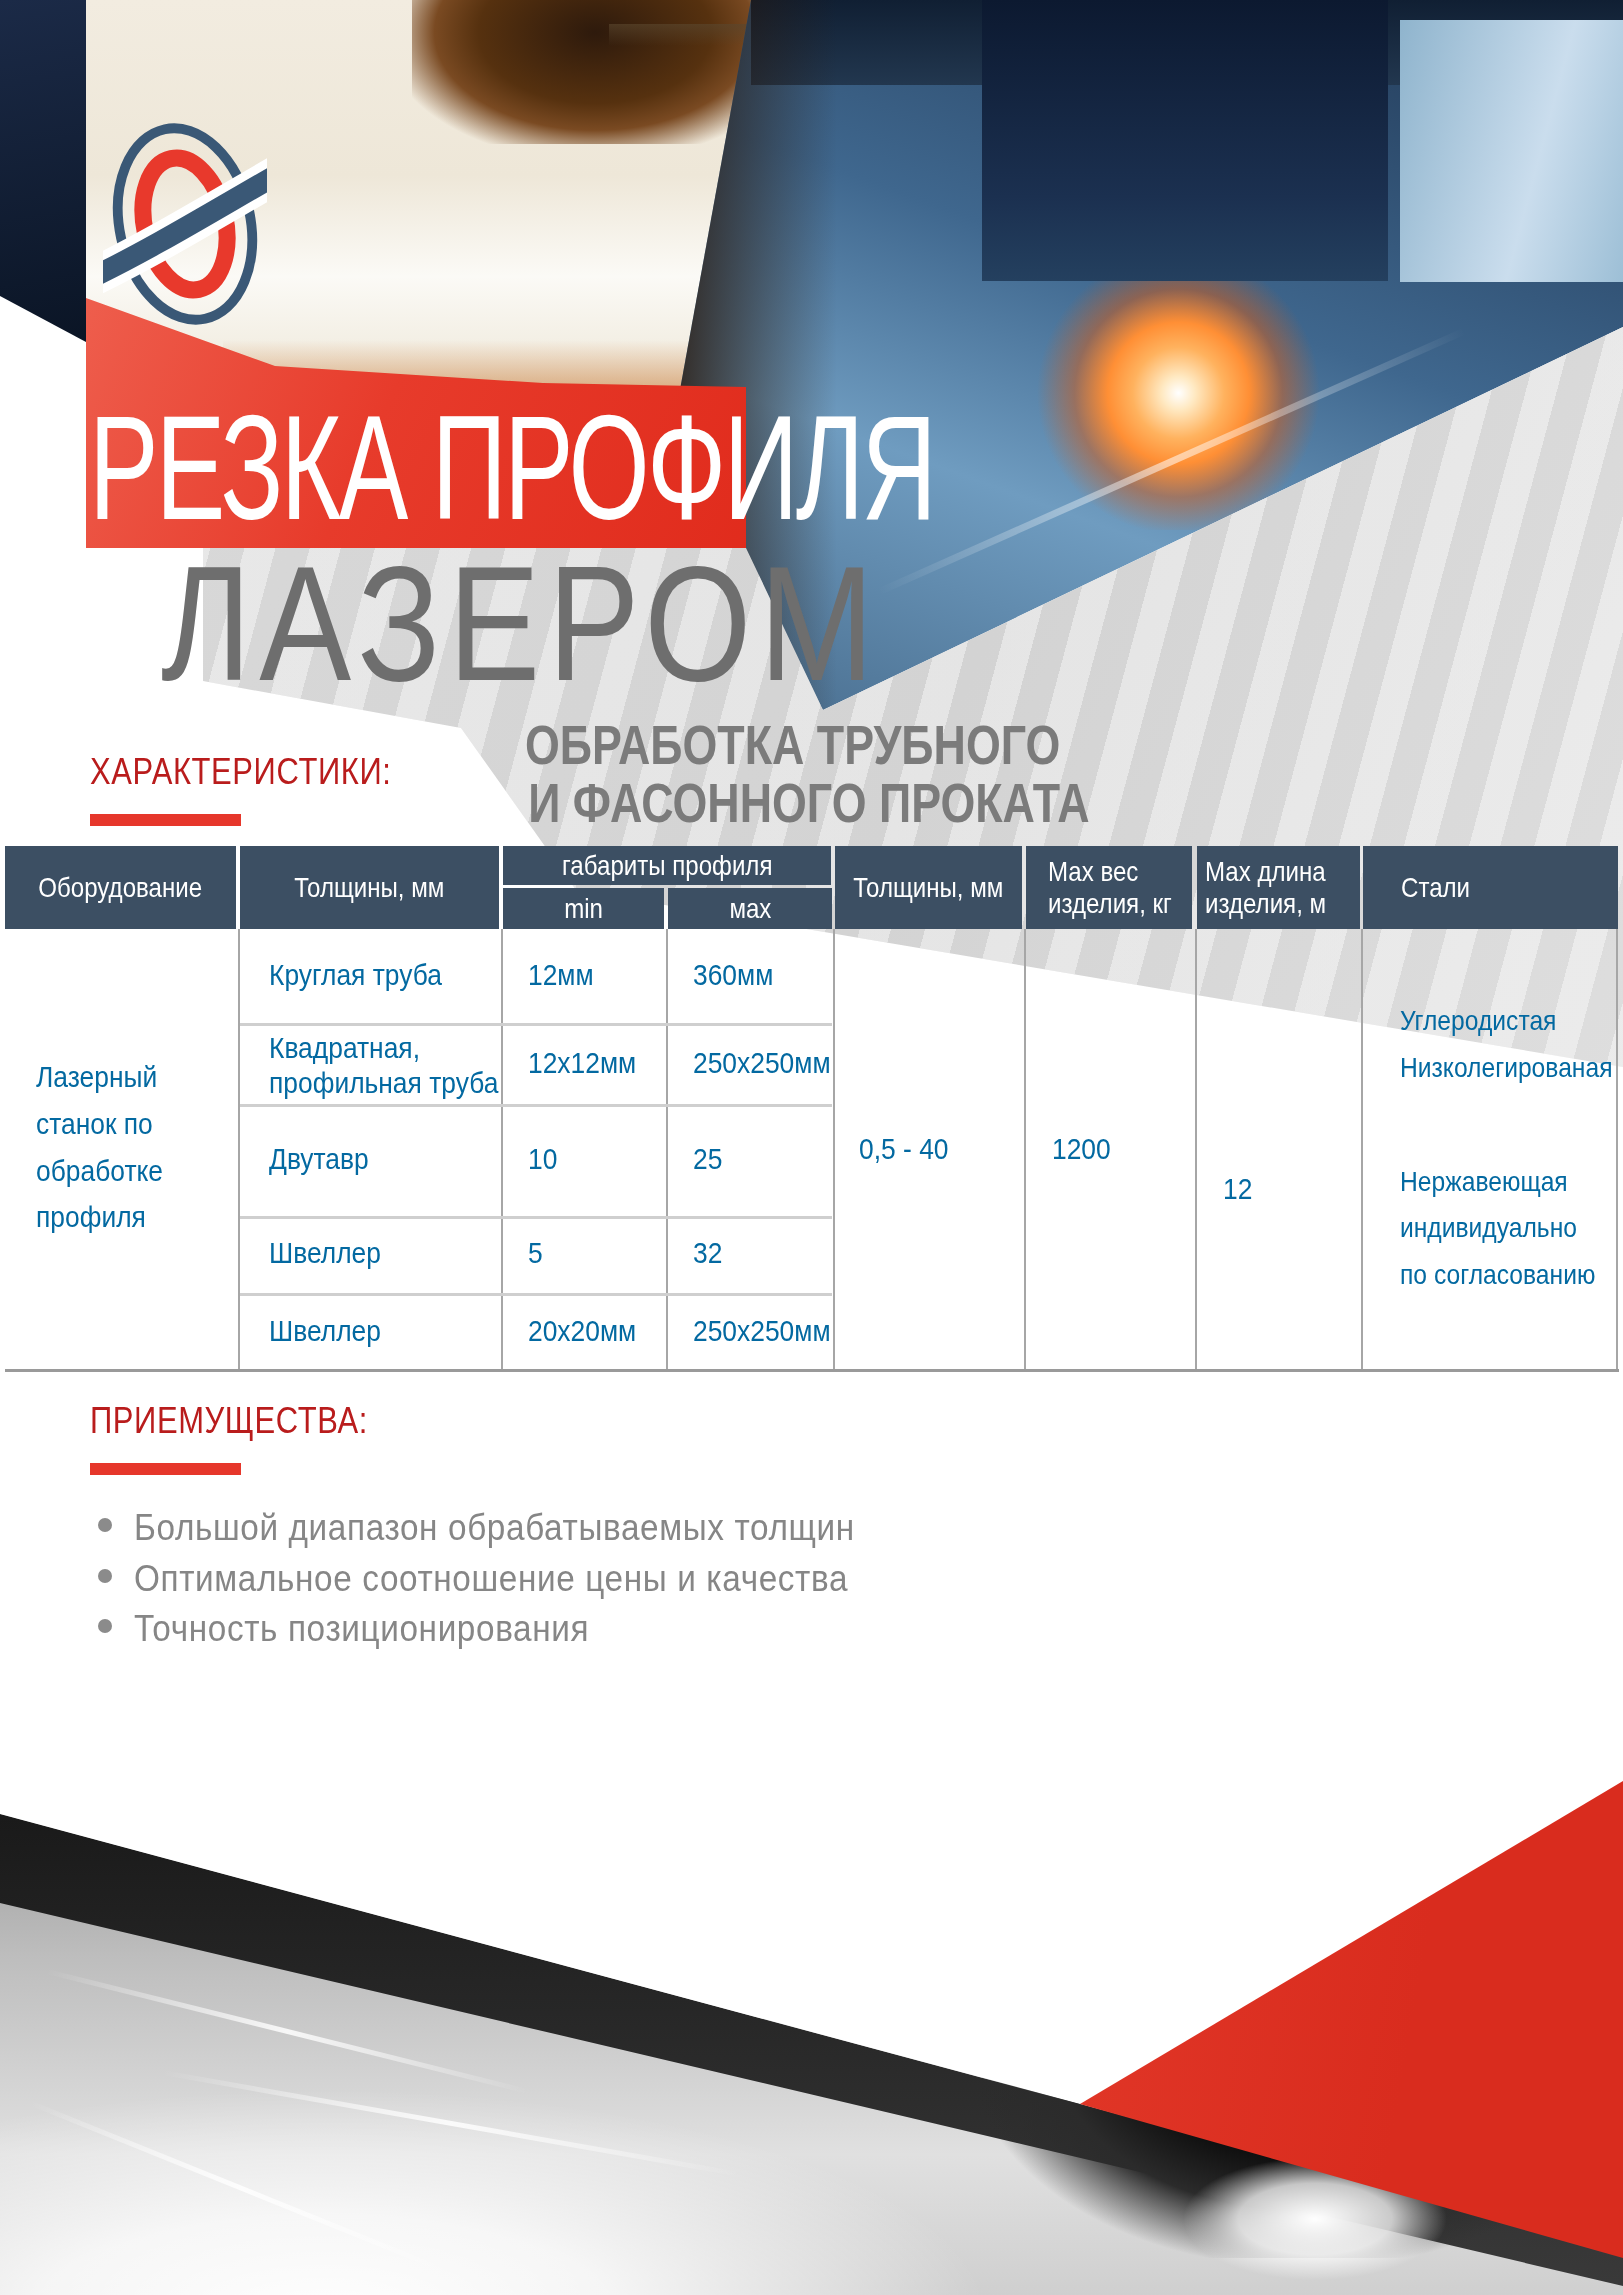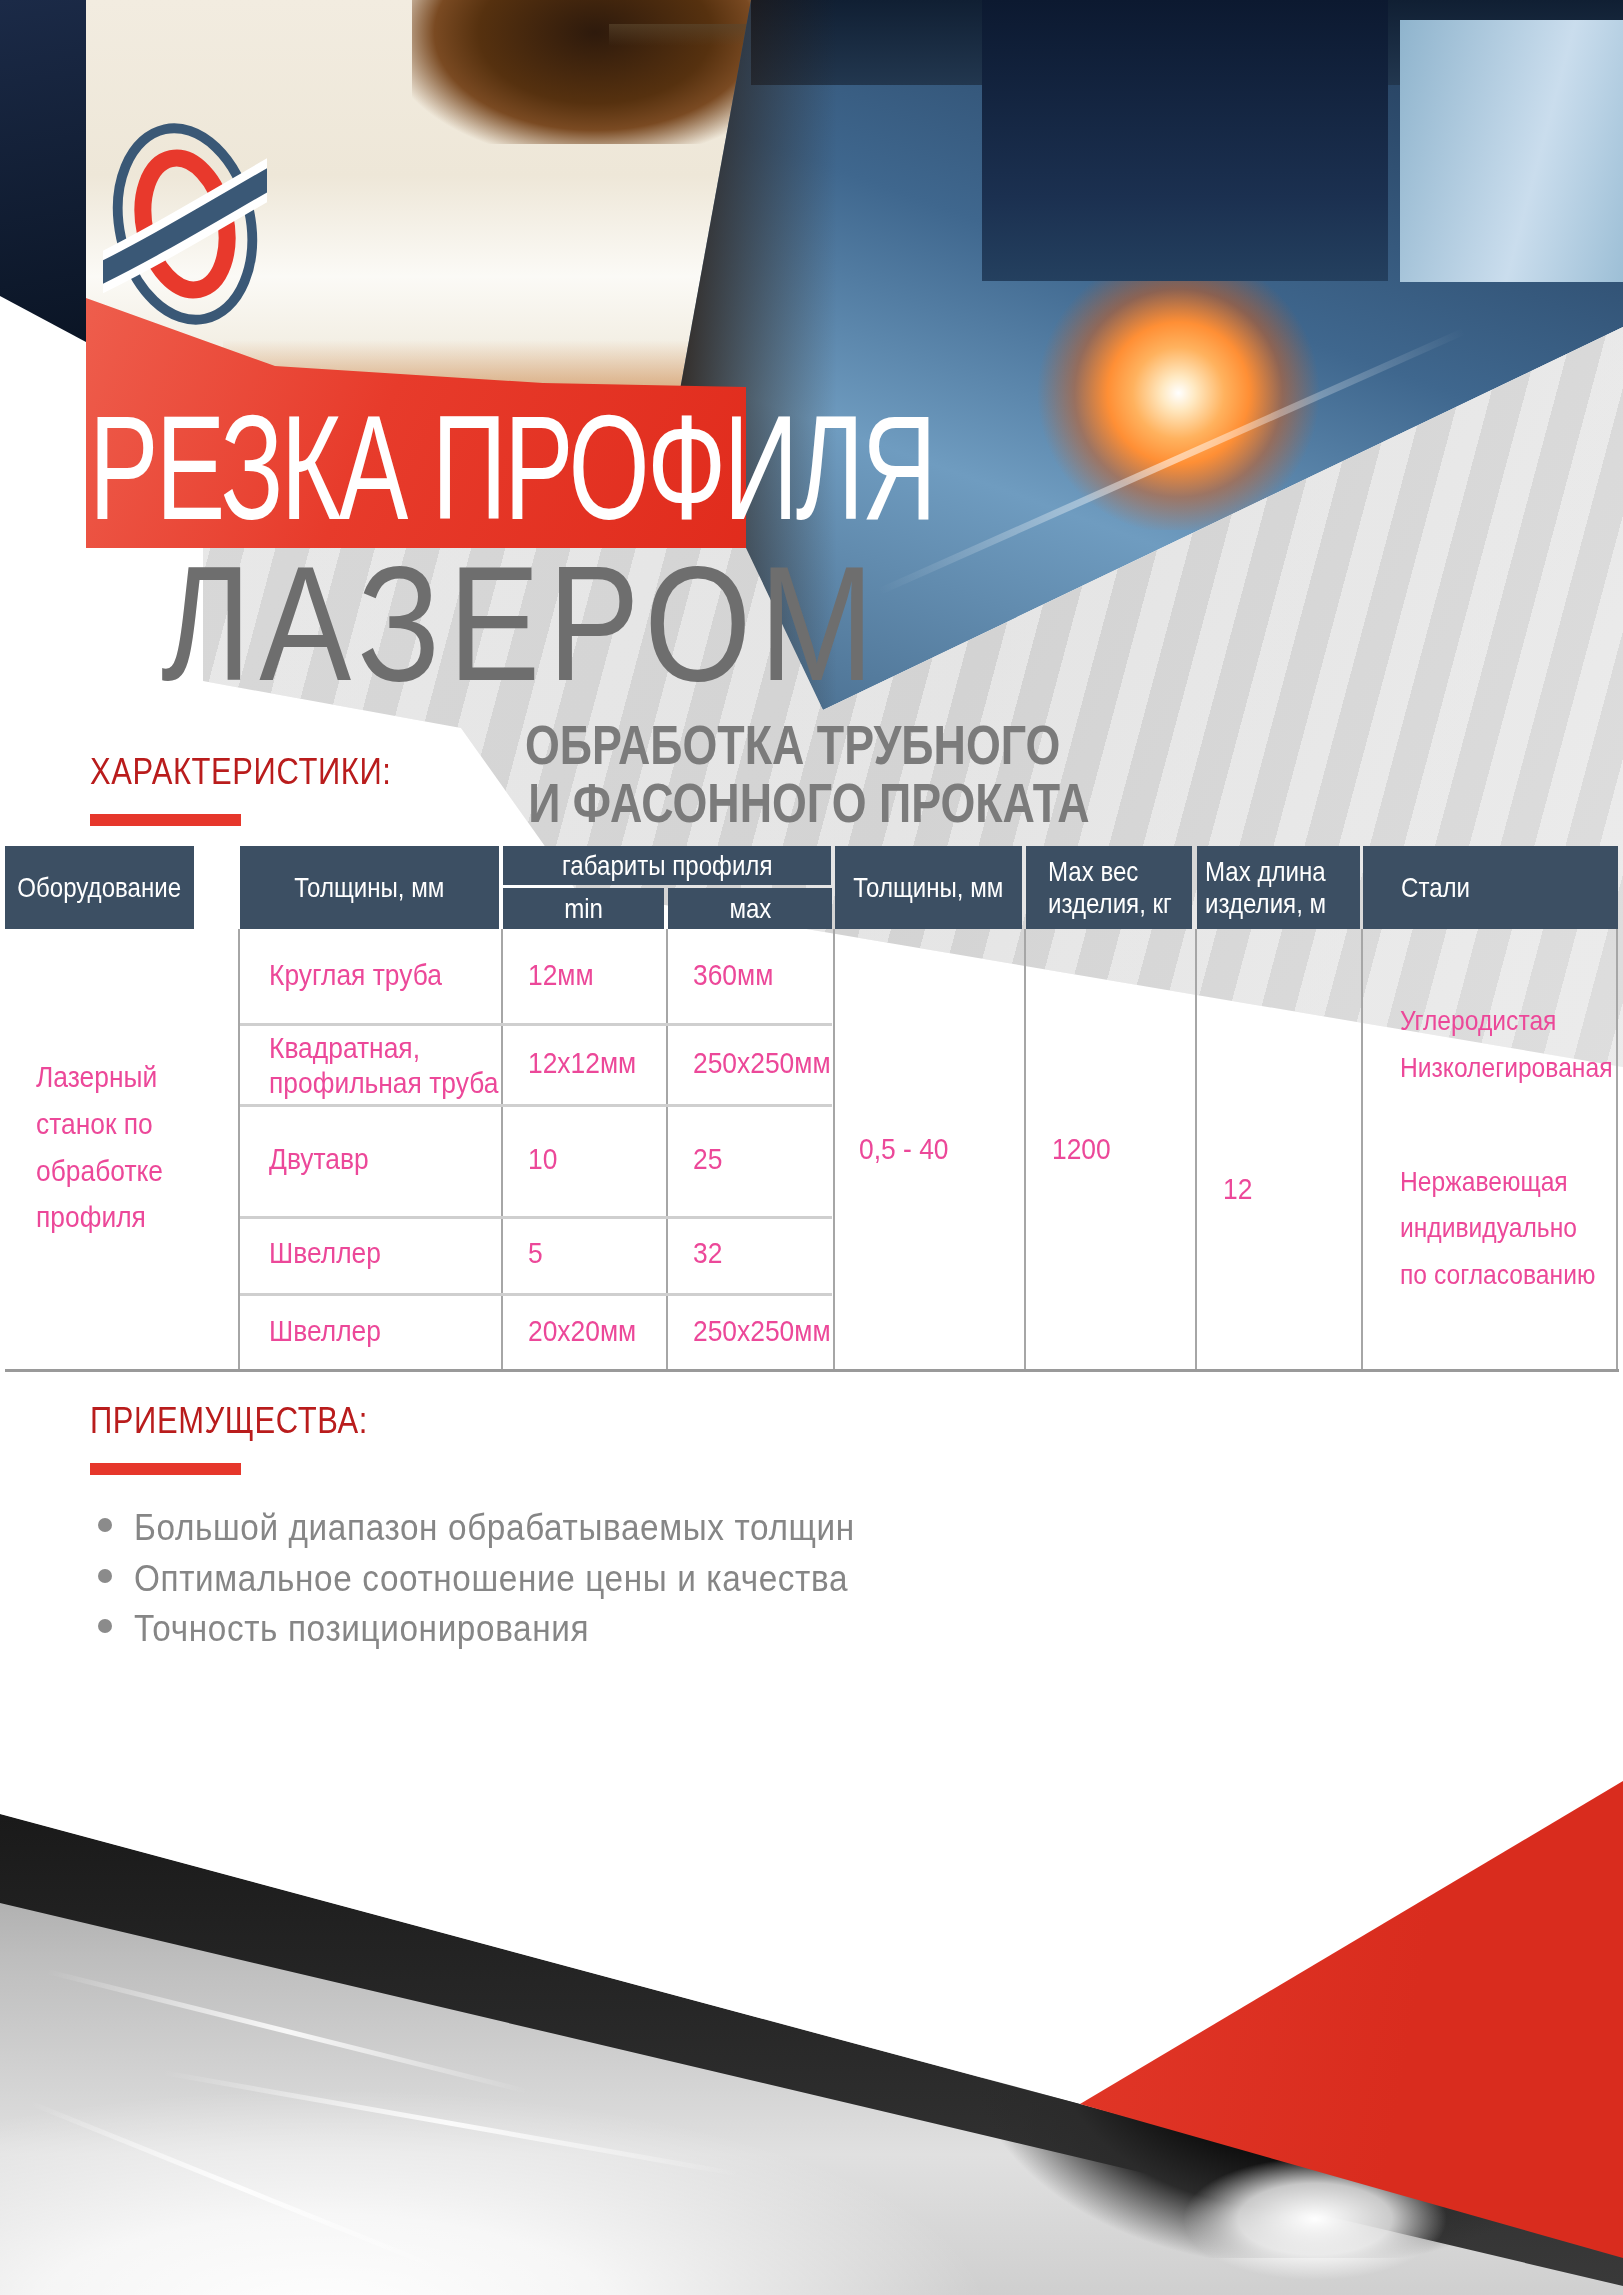--- a/index.html
+++ b/index.html
@@ -59,21 +59,21 @@
   
   .tbl{left:5.2px;top:846px;width:1614px;height:527px;}
   .hcell{position:absolute;background:#3c4f63;color:#ffffff;font-size:28px;font-weight:400;
          display:flex;align-items:center;justify-content:center;text-align:center;}
   .hcell .cx{transform:scaleX(.86);transform-origin:center;}
   .hcell.left{justify-content:flex-start;text-align:left;}
   .hcell.left .cx{transform-origin:left center;}
   .vline{position:absolute;width:2px;top:83px;height:440px;background:#a6a6a6;}
   .rsep{position:absolute;left:235px;width:592px;height:2.6px;background:#cfcfcf;}
   .bline{position:absolute;left:0;top:523px;width:1614px;height:2.6px;background:#9a9a9a;}
-  .bcell{position:absolute;color:#ec4899;font-size:30px;line-height:1.16;}
+  .bcell{position:absolute;color:#0369a1;font-size:30px;line-height:1.16;}
   .bcell .cx{transform:scaleX(.88);}
   .wrapcell{width:264px;transform:scaleX(.88);transform-origin:left center;}
 
   
   .bullet-row{position:absolute;left:98px;color:#868686;font-size:37px;}
   .bullet-dot{display:inline-block;vertical-align:middle;width:14.4px;height:14.4px;border-radius:50%;
               background:#8b8b8b;margin-right:22px;margin-top:-6.5px;}
   .bullet-row .cx{transform:scaleX(.9);vertical-align:middle;letter-spacing:0.7px;}
 
   
@@ -140,21 +140,21 @@
     <div><span class="cx">И ФАСОННОГО ПРОКАТА</span></div>
   </div>
 
   <div class="abs sec-h" style="left:90px;top:751px;">
     <span class="cx" style="transform:scaleX(.86);">ХАРАКТЕРИСТИКИ:</span>
   </div>
   <div class="abs sec-underline" style="left:90px;top:814px;"></div>
 
   <div class="abs tbl">
 
-    <div class="hcell" style="left:0;top:0;width:189px;height:83px;">
+    <div class="hcell" style="left:0;top:0;width:231px;height:83px;">
       <span class="cx">Оборудование</span>
       </div>
     <div class="hcell" style="left:235px;top:0;width:259px;height:83px;">
       <span class="cx">Толщины, мм</span>
       </div>
     <div class="hcell" style="left:498px;top:0;width:328px;height:39px;">
       <span class="cx">габариты профиля</span>
       </div>
     <div class="hcell" style="left:498px;top:42px;width:161px;height:41px;">
       <span class="cx">min</span>

